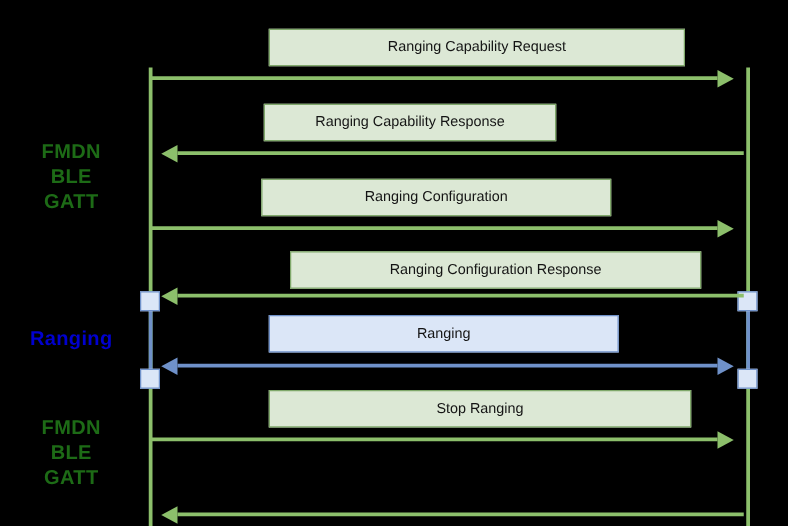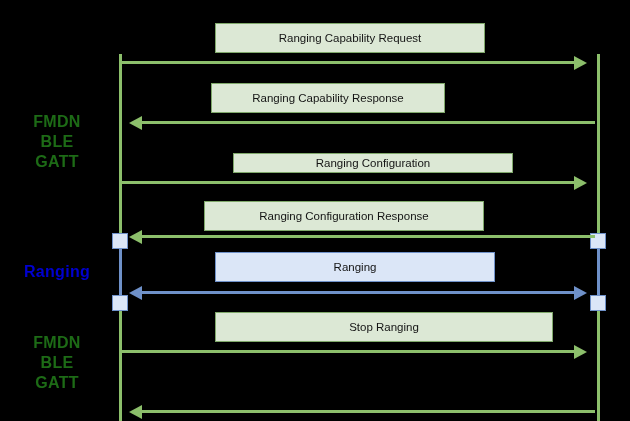--- a/index.html
+++ b/index.html
@@ -124,39 +124,39 @@
   <div class="lifeline" style="left:597px; top:54px; height:367px;"></div>
 
   <div class="rang-bar" style="left:119px; top:241px; height:62px;"></div>
   <div class="rang-node" style="left:112px; top:233px;"></div>
   <div class="rang-node" style="left:112px; top:295px;"></div>
 
   <div class="rang-bar" style="left:597px; top:241px; height:62px;"></div>
   <div class="rang-node" style="left:590px; top:233px;"></div>
   <div class="rang-node" style="left:590px; top:295px;"></div>
 
-  <div class="msg-box green" style="left:215px; top:23px; width:270px; height:30px;">
+  <div class="msg-box green" style="left:215px; top:23px; width:333px; height:30px;">
     <span>Ranging Capability Request</span>
   </div>
   <div class="arrow-line green" style="left:121px; top:61px; width:453px;"></div>
   <div class="arrow-head right green" style="left:574px; top:55.5px;"></div>
 
   <div class="msg-box green" style="left:211px; top:83px; width:234px; height:30px;">
     <span>Ranging Capability Response</span>
   </div>
   <div class="arrow-line green" style="left:142px; top:121px; width:453px;"></div>
   <div class="arrow-head left green" style="left:129px; top:115.5px;"></div>
 
-  <div class="msg-box green" style="left:233px; top:143px; width:280px; height:20px;margin-top:10px;">
+  <div class="msg-box green" style="left:209px; top:143px; width:280px; height:30px;">
     <span>Ranging Configuration</span>
   </div>
   <div class="arrow-line green" style="left:121px; top:181px; width:453px;"></div>
   <div class="arrow-head right green" style="left:574px; top:175.5px;"></div>
 
-  <div class="msg-box green" style="left:204px; top:201px; width:280px; height:30px;">
+  <div class="msg-box green" style="left:232px; top:201px; width:329px; height:30px;">
     <span>Ranging Configuration Response</span>
   </div>
   <div class="arrow-line green" style="left:142px; top:235px; width:453px;"></div>
   <div class="arrow-head left green" style="left:129px; top:229.5px;"></div>
 
   <div class="msg-box blue" style="left:215px; top:252px; width:280px; height:30px;">
     <span>Ranging</span>
   </div>
   <div class="arrow-line blue" style="left:142px; top:291px; width:432px;"></div>
   <div class="arrow-head left blue" style="left:129px; top:285.5px;"></div>

